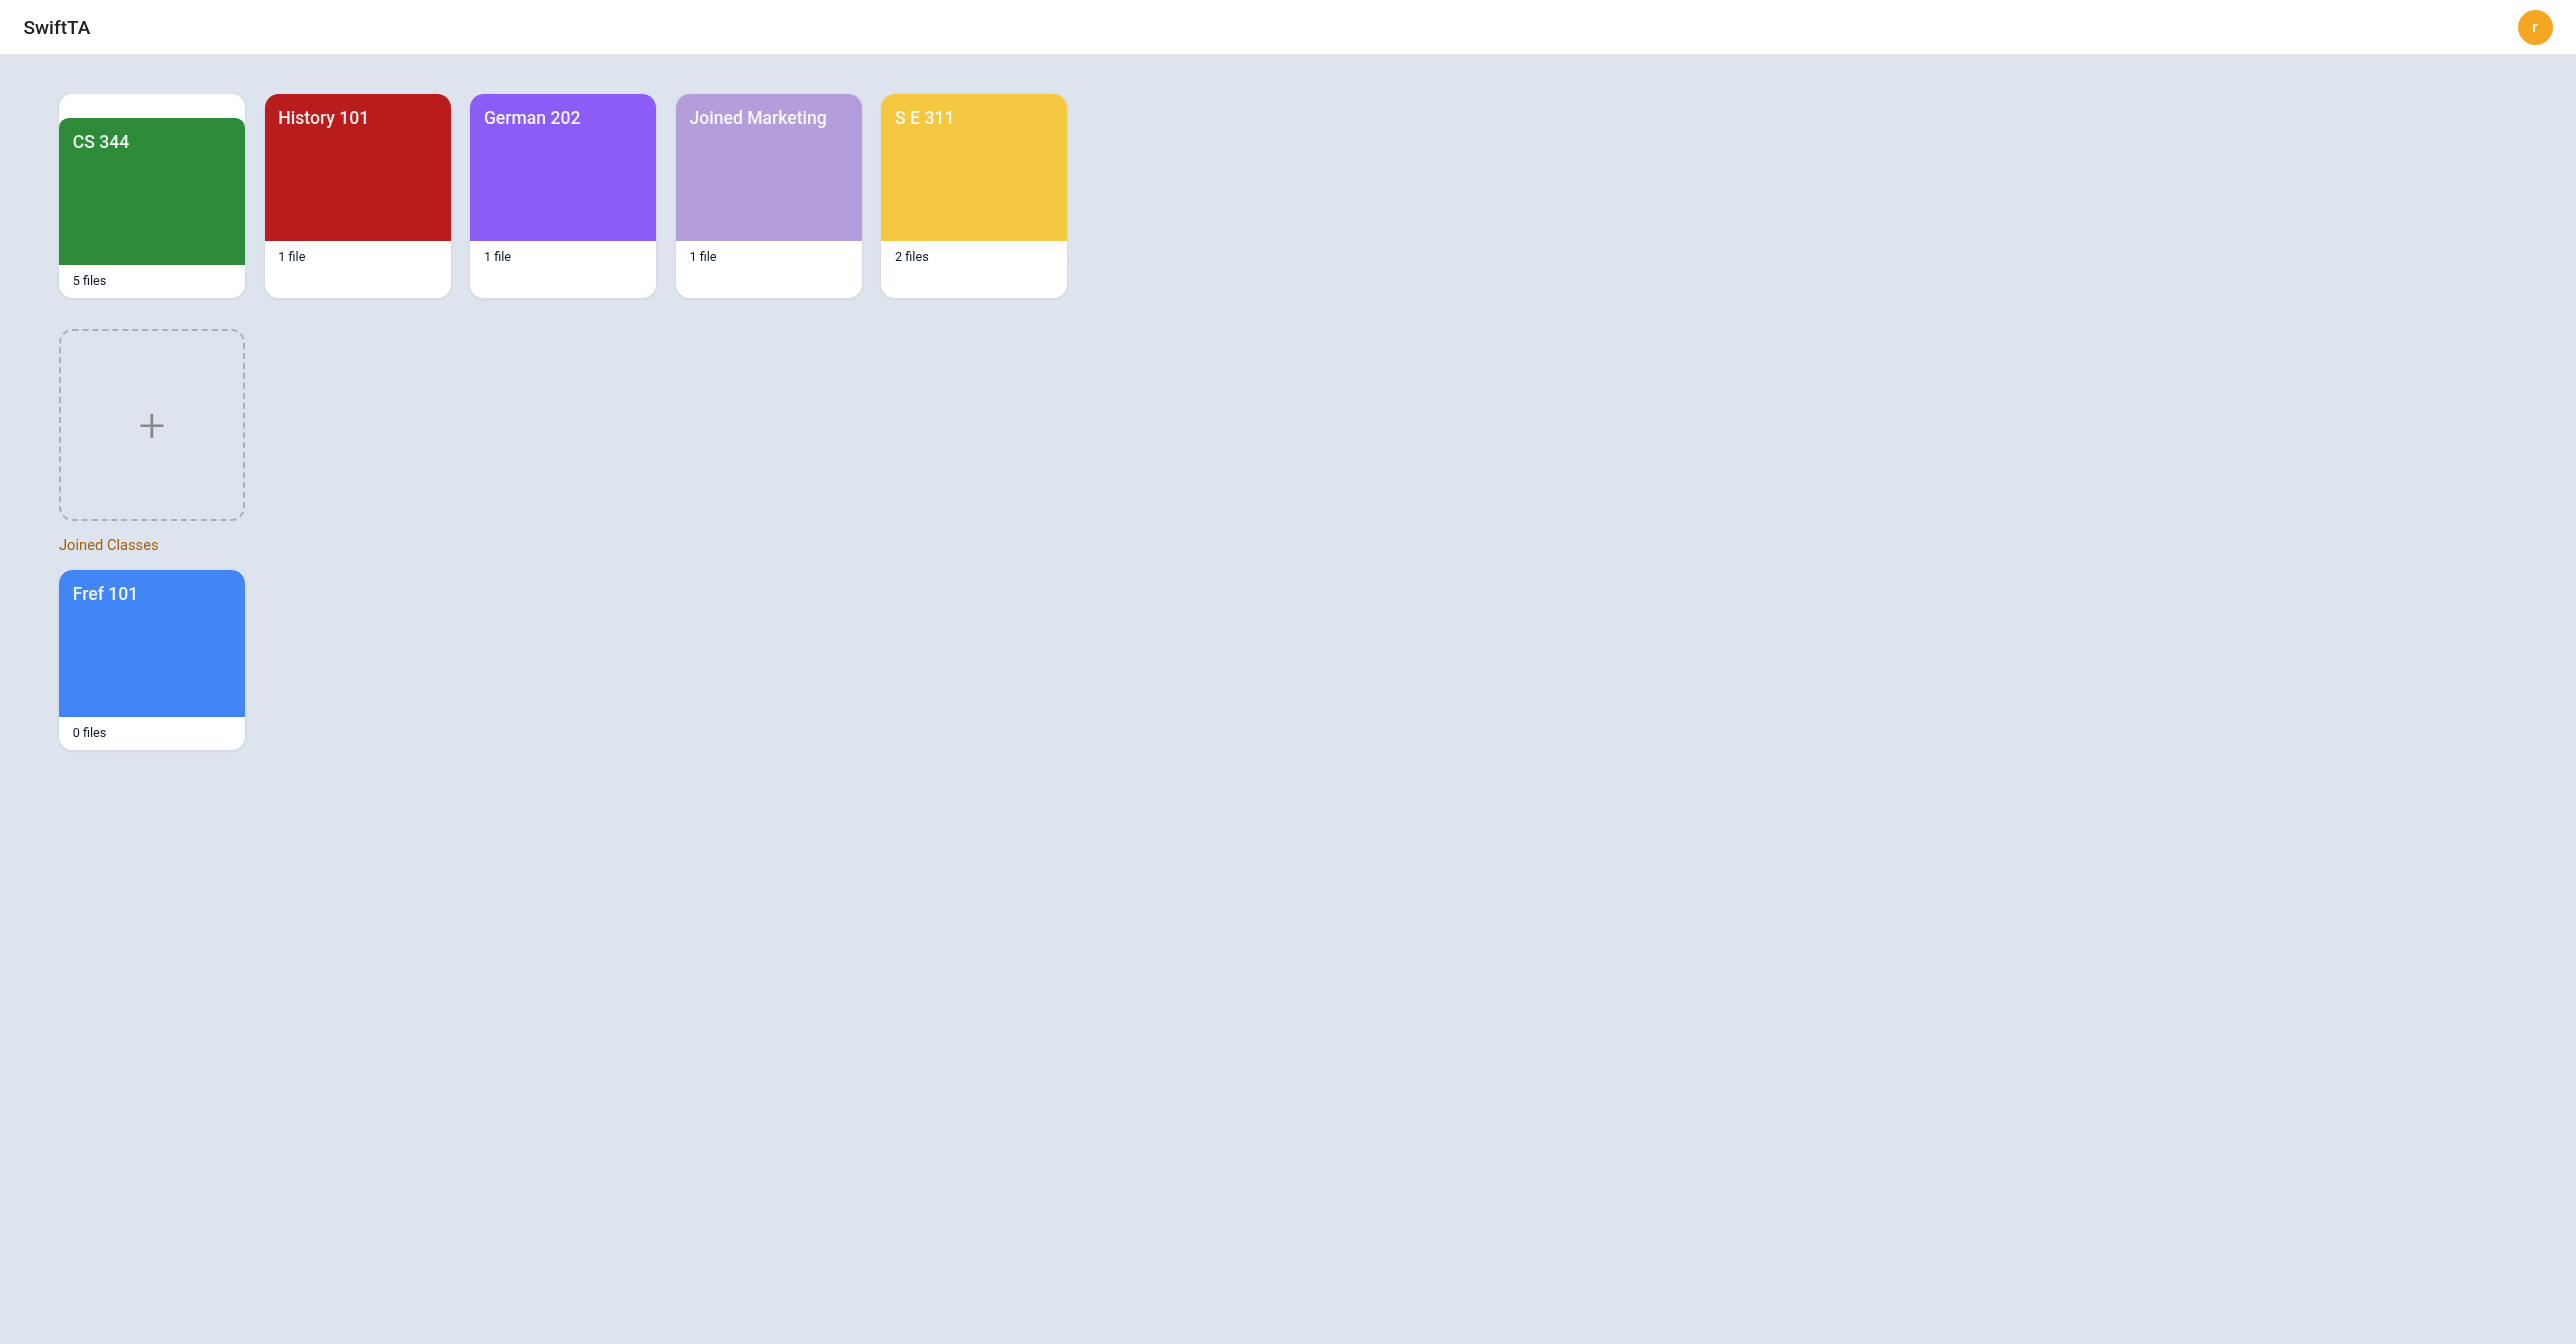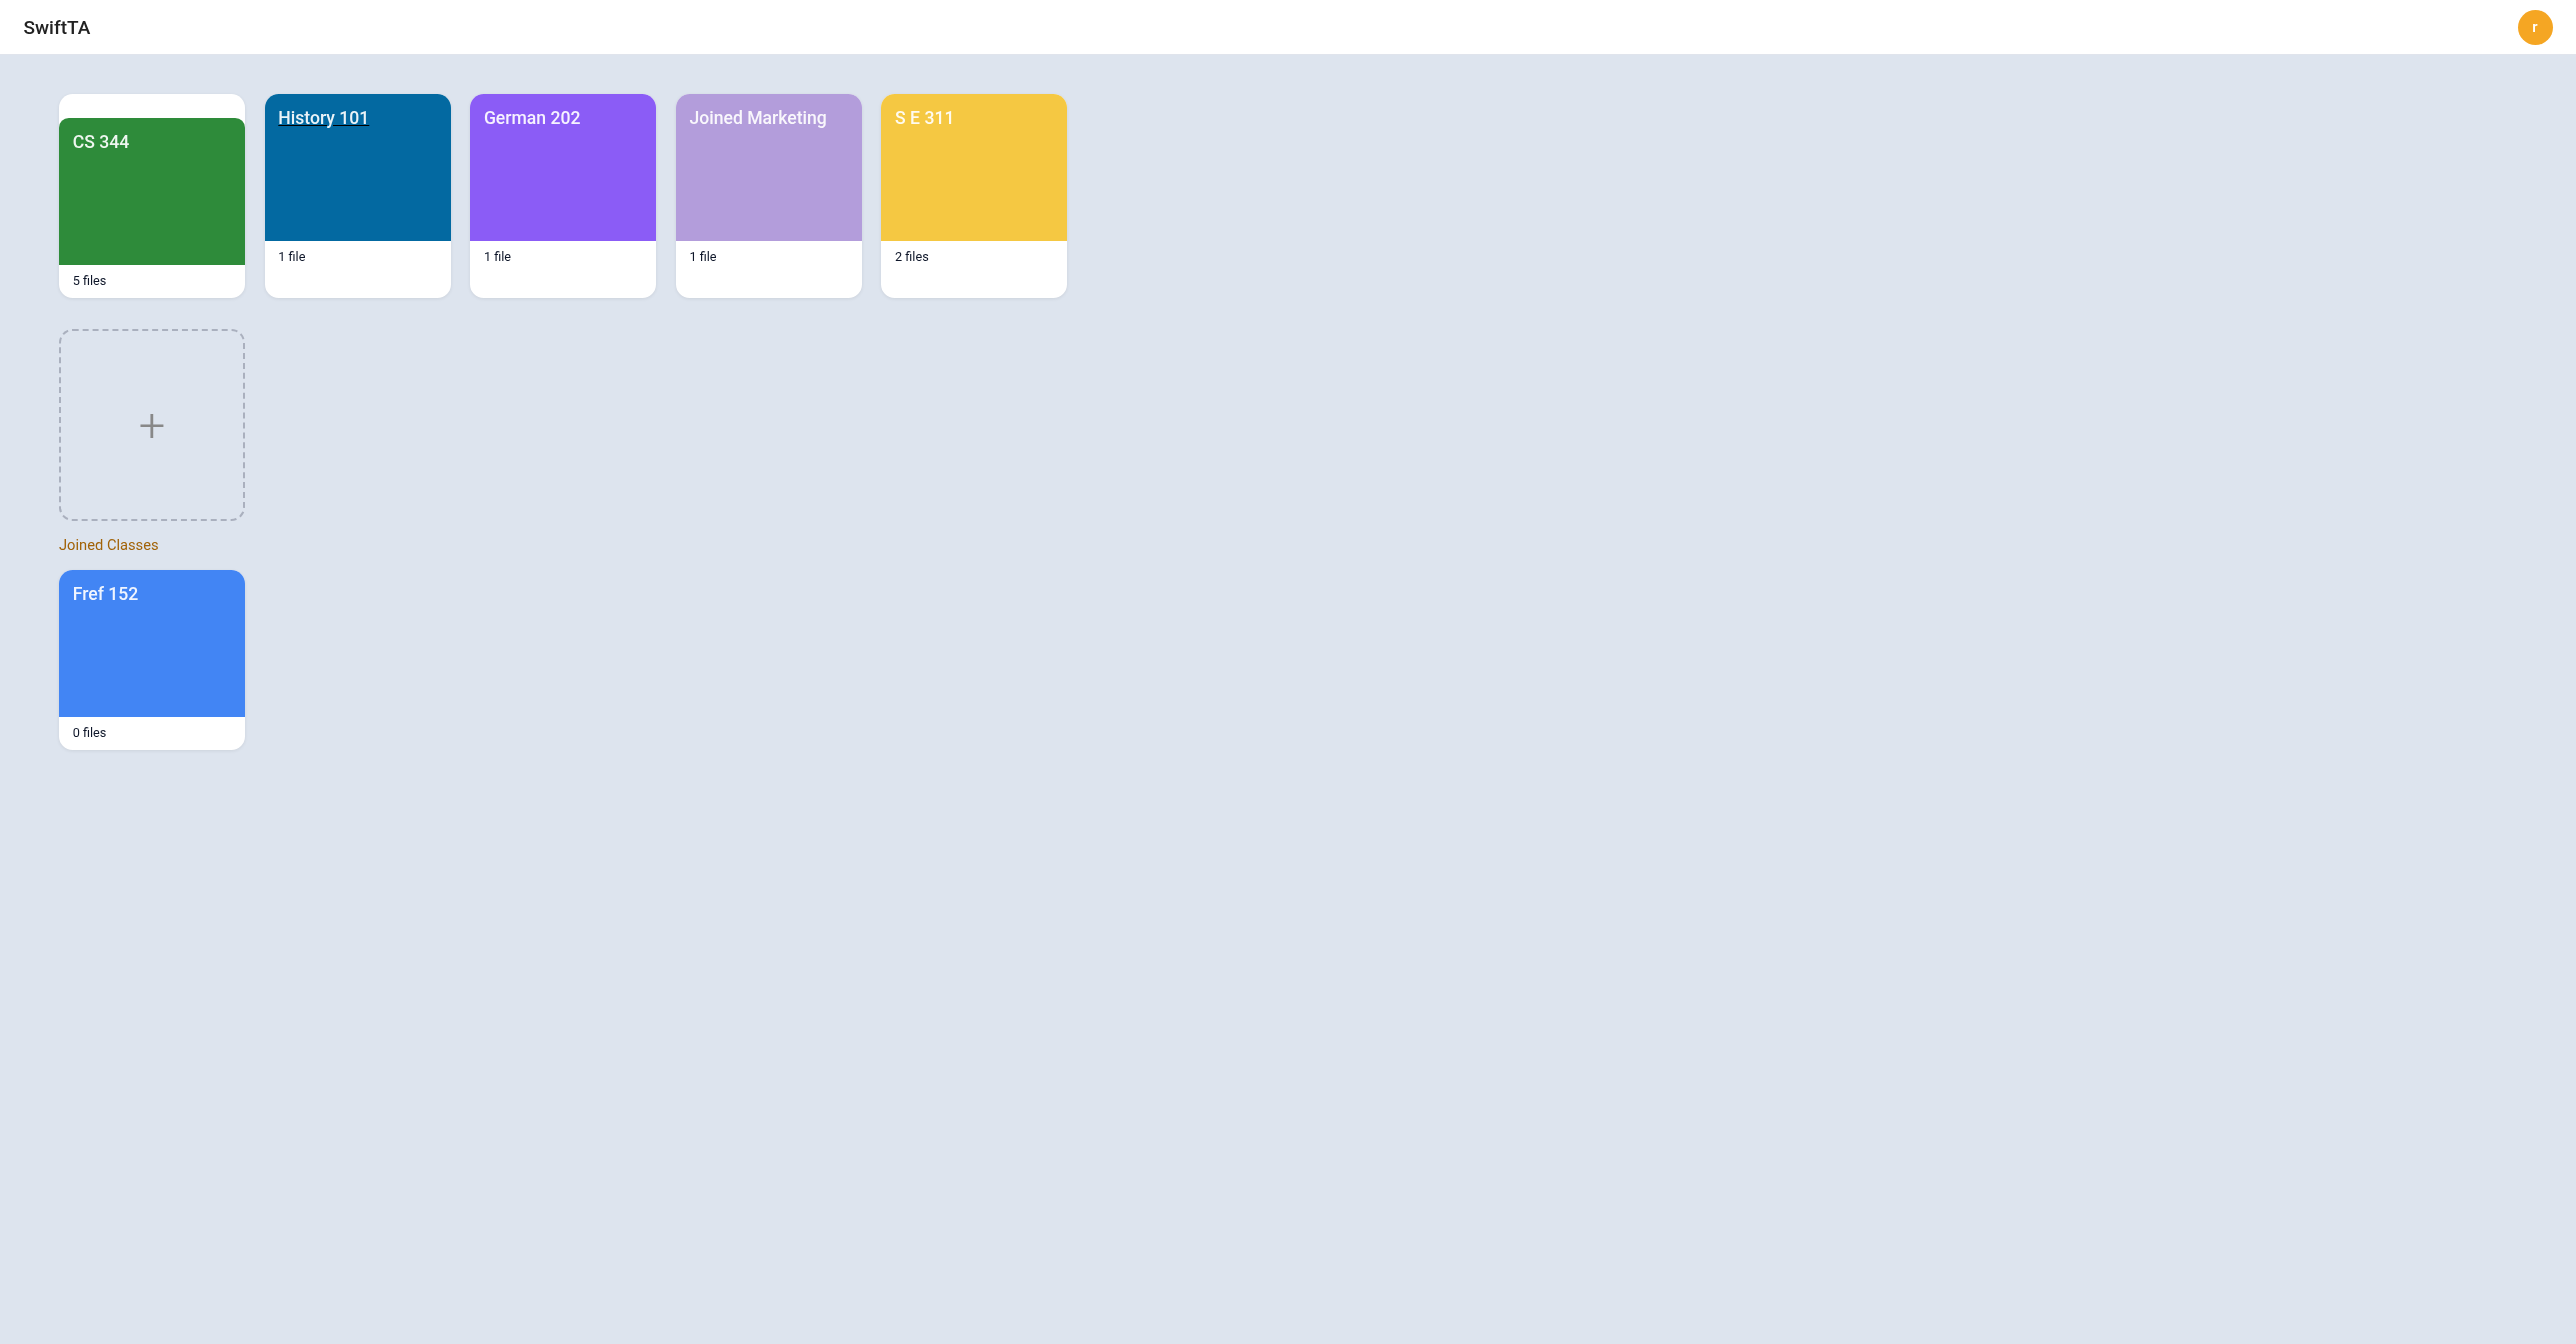--- a/index.html
+++ b/index.html
@@ -111,21 +111,21 @@
 
     .joined-label {
       font-size: 14.7px;
       color: #a16207;
       margin-bottom: 15.7px;
       font-weight: 400;
     }
 
     
     .color-green-dark { background-color: #2e8b3a; margin-top: 24px; }
-    .color-green-bright { background-color: #0369a1; text-decoration: underline; }
+    .color-green-bright { background-color: #b91c1c; }
     .color-orange { background-color: #8b5cf6; }
     .color-purple { background-color: #b39ddb; }
     .color-yellow { background-color: #f5c842; }
     .color-blue { background-color: #4285f4; }
   </style>
 </head>
 <body>
 
 <header class="header">
   <span class="header-title">SwiftTA</span>
@@ -171,21 +171,21 @@
   <div class="add-card">
     <span class="add-icon">+</span>
   </div>
 
   <div class="joined-section">
     <div class="joined-label">Joined Classes</div>
     <div class="cards-row">
 
     <div class="class-card">
       <div class="class-card-color-block color-blue">
-        <span class="class-card-name">Fref 152</span>
+        <span class="class-card-name">Fref 101</span>
       </div>
       <div class="class-card-footer">0 files</div>
     </div>
       </div>
   </div>
 
 </main>
 
 
 </body></html>

